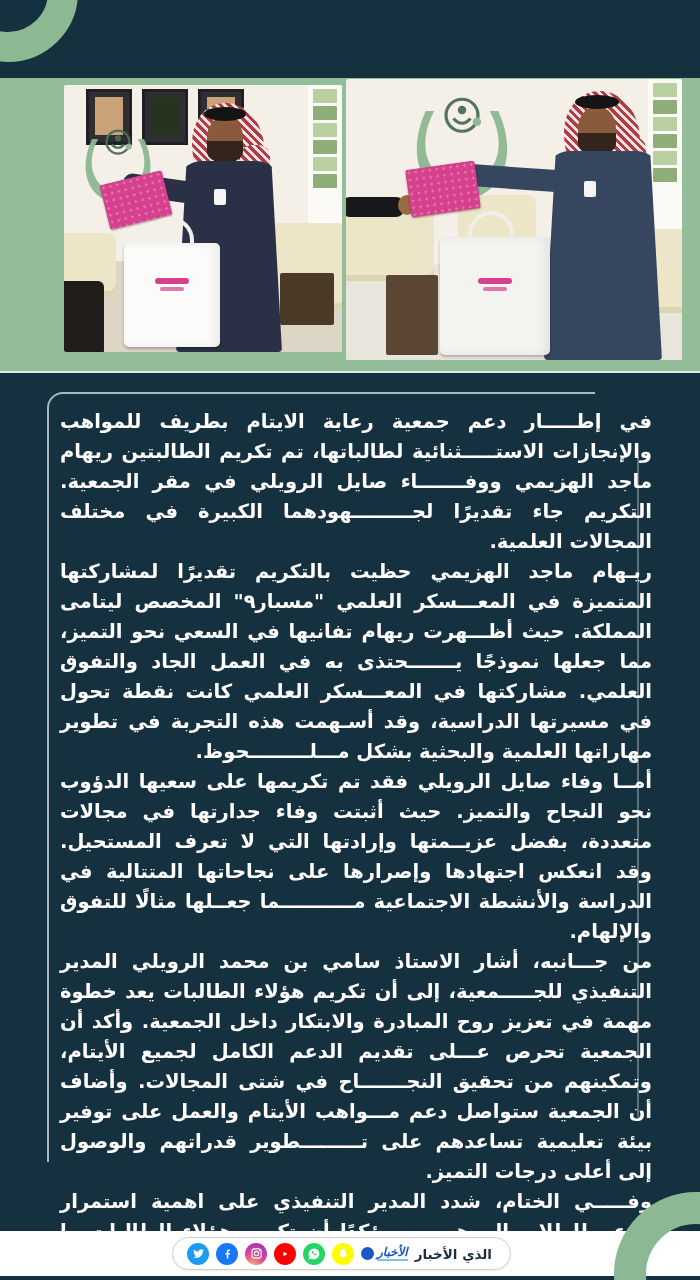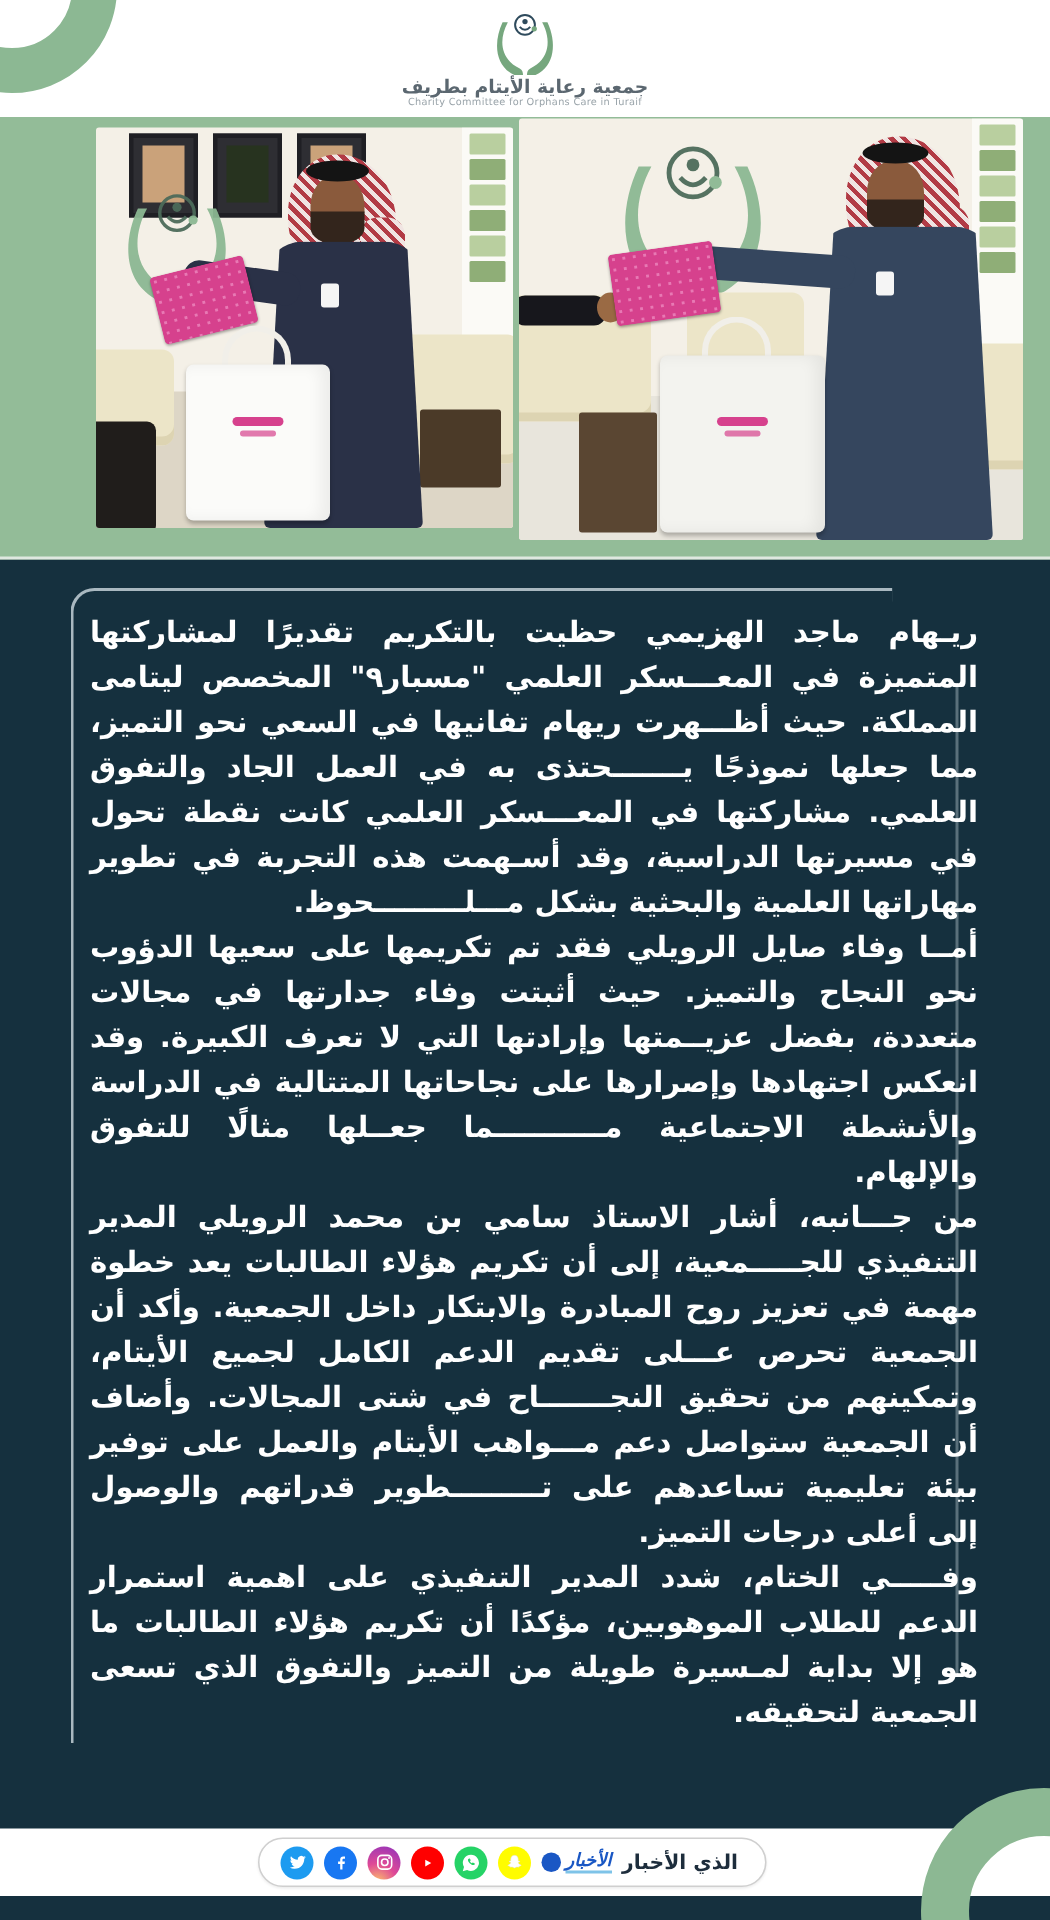--- a/index.html
+++ b/index.html
@@ -80,21 +80,21 @@
                 border-left:2px solid rgba(196,209,216,.4); }
   .bottom-rule{ position:absolute; left:200px; top:857px; width:457px; height:2px;
                 background:rgba(235,240,243,.85); }
   .article{ position:absolute; left:60px; top:32px; width:592px;
             direction:rtl; text-align:justify; color:#ffffff;
             font-weight:bold; font-size:19.5px; line-height:30px;
             font-family:"DejaVu Sans", sans-serif; }
   .article p{ margin:0; }
 
   
-  .footer{ position:absolute; bottom:16px; left:0; width:700px; height:45px; background:#ffffff; z-index:4; }
+  .footer{ position:absolute; bottom:4px; left:0; width:700px; height:45px; background:#ffffff; z-index:4; }
   .ring-br{ position:absolute; left:614px; top:1192px; width:164px; height:164px;
             border:32px solid #8cb893; border-radius:50%; z-index:5; }
   .pill{ position:absolute; left:172px; top:6px; height:33px; background:#fff;
          border:1.5px solid #cfcfcf; border-radius:18px; display:flex; align-items:center;
          gap:7px; padding:0 14px; box-shadow:0 1px 2px rgba(0,0,0,.08); }
   .sicon{ width:22px; height:22px; border-radius:50%; display:flex; align-items:center;
           justify-content:center; flex:0 0 auto; }
   .sicon svg{ display:block; }
   .ic-tw{ background:#1d9bf0; } .ic-fb{ background:#1877f2; }
   .ic-ig{ background:radial-gradient(circle at 30% 110%,#fdc468 0%,#df4996 45%,#9b36b7 90%); }
@@ -103,36 +103,20 @@
   .akhbar .dot{ width:13px; height:13px; border-radius:50%; background:#1a57c4; display:inline-block; }
   .akhbar b{ color:#1a57c4; font-size:12px; font-style:italic; direction:rtl;
              border-bottom:2px solid #7ec3e8; line-height:1.1; }
   .pill-label{ font-size:13.5px; font-weight:bold; color:#1d2d3c; direction:rtl; margin-right:4px; }
 </style>
 </head>
 <body>
 
 <div class="page">
 
-  <div class="header">
-    <div class="logo-block">
-      <span>
-        <svg width="76" height="44" viewBox="0 0 120 100">
-          <circle cx="60" cy="24" r="15" fill="none" stroke="#2e4a5c" stroke-width="3"></circle>
-          <circle cx="60" cy="19" r="4" fill="#2e4a5c"></circle>
-          <path d="M52 27 q8 9 16 0" stroke="#2e4a5c" stroke-width="3" fill="none"></path>
-          <circle cx="74" cy="30" r="4" fill="#76a77e"></circle>
-          <path d="M34 20 C20 46 22 76 52 90 C56 92 57 96 57 100 L44 100 C14 86 12 50 26 20 Z" fill="#76a77e"></path>
-          <path d="M86 20 C100 46 98 76 68 90 C64 92 63 96 63 100 L76 100 C106 86 108 50 94 20 Z" fill="#76a77e"></path>
-        </svg>
-      </span>
-      <span class="org-ar">جمعية رعاية الأيتام بطريف</span>
-      <span class="org-en">Charity Committee for Orphans Care in Turaif</span>
-    </div>
-  </div>
   <div class="corner-arc"></div>
 
   <div class="photo-band">
 
     <div class="photo photo-left">
       <div class="floor"></div>
       <div class="frame-row">
         <span class="pic-frame">
             <i></i>
           </span>
@@ -233,22 +217,23 @@
             </span>
         </div>
       </div>
     </div>
   </div>
 
   <div class="main">
     <div class="frame-corner"></div>
     <div class="frame-right"></div>
     <div class="article">
+      <p>في إطـــــار دعم جمعية رعاية الايتام بطريف للمواهب والإنجازات الاستـــــثنائية لطالباتها، تم تكريم الطالبتين ريهام ماجد الهزيمي ووفـــــــاء صايل الرويلي في مقر الجمعية. التكريم جاء تقديرًا لجـــــــــهودهما الكبيرة في مختلف المجالات العلمية.</p>
       <p>ريـهام ماجد الهزيمي حظيت بالتكريم تقديرًا لمشاركتها المتميزة في المعـــسكر العلمي "مسبار٩" المخصص ليتامى المملكة. حيث أظـــهرت ريهام تفانيها في السعي نحو التميز، مما جعلها نموذجًا يـــــــحتذى به في العمل الجاد والتفوق العلمي. مشاركتها في المعـــسكر العلمي كانت نقطة تحول في مسيرتها الدراسية، وقد أسـهمت هذه التجربة في تطوير مهاراتها العلمية والبحثية بشكل مـــلـــــــــحوظ.</p>
-      <p>أمــا وفاء صايل الرويلي فقد تم تكريمها على سعيها الدؤوب نحو النجاح والتميز. حيث أثبتت وفاء جدارتها في مجالات متعددة، بفضل عزيــمتها وإرادتها التي لا تعرف الكبيرة. وقد انعكس اجتهادها وإصرارها على نجاحاتها المتتالية في الدراسة والأنشطة الاجتماعية مـــــــــــما جعــلها مثالًا للتفوق والإلهام.</p>
+      <p>أمــا وفاء صايل الرويلي فقد تم تكريمها على سعيها الدؤوب نحو النجاح والتميز. حيث أثبتت وفاء جدارتها في مجالات متعددة، بفضل عزيــمتها وإرادتها التي لا تعرف المستحيل. وقد انعكس اجتهادها وإصرارها على نجاحاتها المتتالية في الدراسة والأنشطة الاجتماعية مـــــــــــما جعــلها مثالًا للتفوق والإلهام.</p>
       <p>من جـــانبه، أشار الاستاذ سامي بن محمد الرويلي المدير التنفيذي للجـــــمعية، إلى أن تكريم هؤلاء الطالبات يعد خطوة مهمة في تعزيز روح المبادرة والابتكار داخل الجمعية. وأكد أن الجمعية تحرص عـــلى تقديم الدعم الكامل لجميع الأيتام، وتمكينهم من تحقيق النجـــــــاح في شتى المجالات. وأضاف أن الجمعية ستواصل دعم مـــواهب الأيتام والعمل على توفير بيئة تعليمية تساعدهم على تـــــــــطوير قدراتهم والوصول إلى أعلى درجات التميز.</p>
       <p>وفـــــي الختام، شدد المدير التنفيذي على اهمية استمرار الدعم للطلاب الموهوبين، مؤكدًا أن تكريم هؤلاء الطالبات ما هو إلا بداية لمـسيرة طويلة من التميز والتفوق الذي تسعى الجمعية لتحقيقه.</p>
     </div>
     <div class="bottom-rule"></div>
   </div>
 
   <div class="footer">
     <div class="pill">
       <span class="sicon ic-tw">
         <svg width="13" height="13" viewBox="0 0 24 24">

